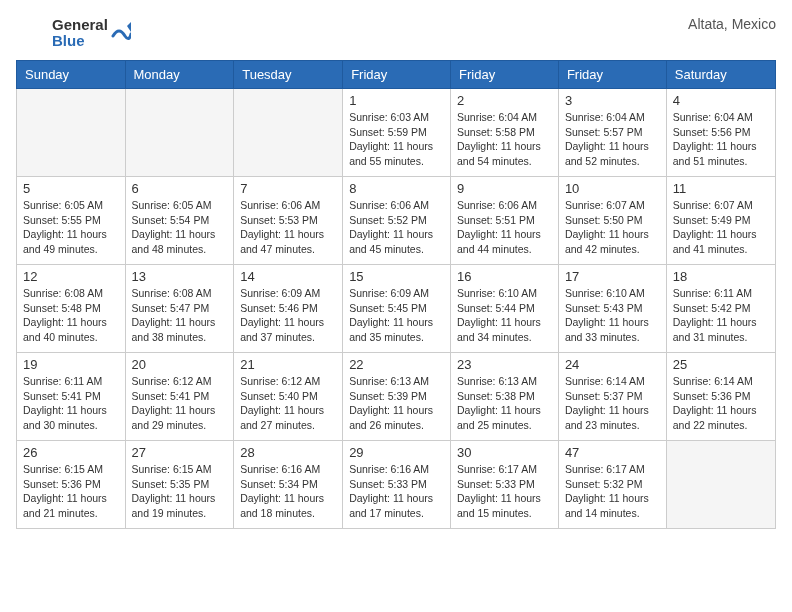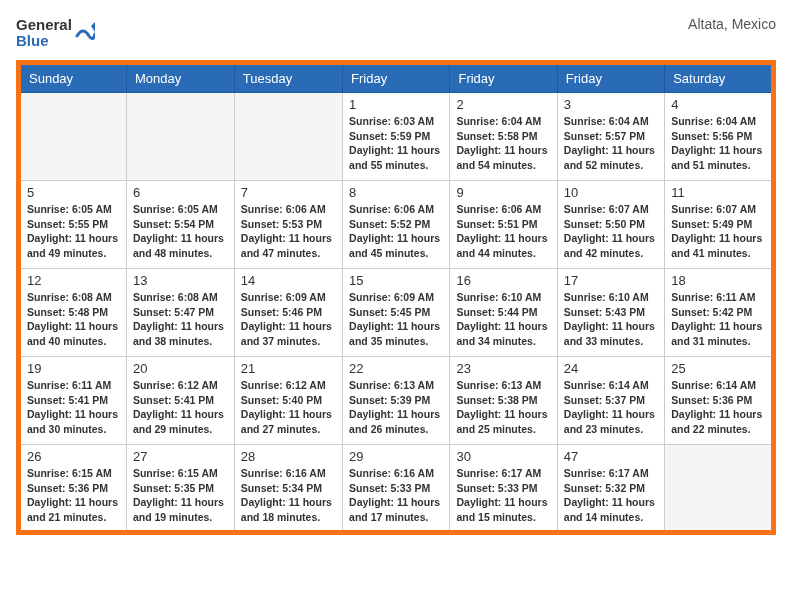--- a/index.html
+++ b/index.html
@@ -28,21 +28,21 @@
       font-weight: normal;
       color: #333;
     }
     .location {
       font-size: 14px;
       color: #555;
     }
     .calendar {
       width: 100%;
       border-collapse: collapse;
-      border: 5px solid #f97316;
+      border: 1px solid #f97316;
     }
     .calendar th {
       background-color: #2a6bb5;
       color: #fff;
       text-align: left;
       padding: 6px 8px;
       font-size: 13px;
       font-weight: normal;
       border: 1px solid #1f5a9e;
     }
@@ -62,33 +62,32 @@
     .day-num {
       font-size: 13px;
       font-weight: normal;
       margin-bottom: 2px;
       color: #333;
     }
     .day-info {
       font-size: 10.5px;
       line-height: 1.4;
       color: #333;
-      font-weight: bold;
     }
     tr.week-row td {
       height: 88px;
     }
   </style>
 </head>
 <body>
 
 <div class="header">
   <div class="logo">
   <div style="display:flex;align-items:center;">
-    <div style="line-height:1.1;">
+    <div style="line-height:1.1;margin-left:36px;">
       <span style="display:block;font-size:15px;font-weight:bold;color:#333;">General</span>
       <span style="display:block;font-size:15px;font-weight:bold;color:#2a6bb5;">Blue</span>
     </div>
     <div style="margin-left:3px;">
       <svg width="20" height="30" viewBox="0 0 20 30" xmlns="http://www.w3.org/2000/svg">
         <path d="M2,20 Q8,10 14,20 Q18,26 20,18" stroke="#2a6bb5" stroke-width="3" fill="none" stroke-linecap="round"></path>
         <polygon points="16,10 20,6 20,16" fill="#2a6bb5"></polygon>
       </svg>
     </div>
   </div>

